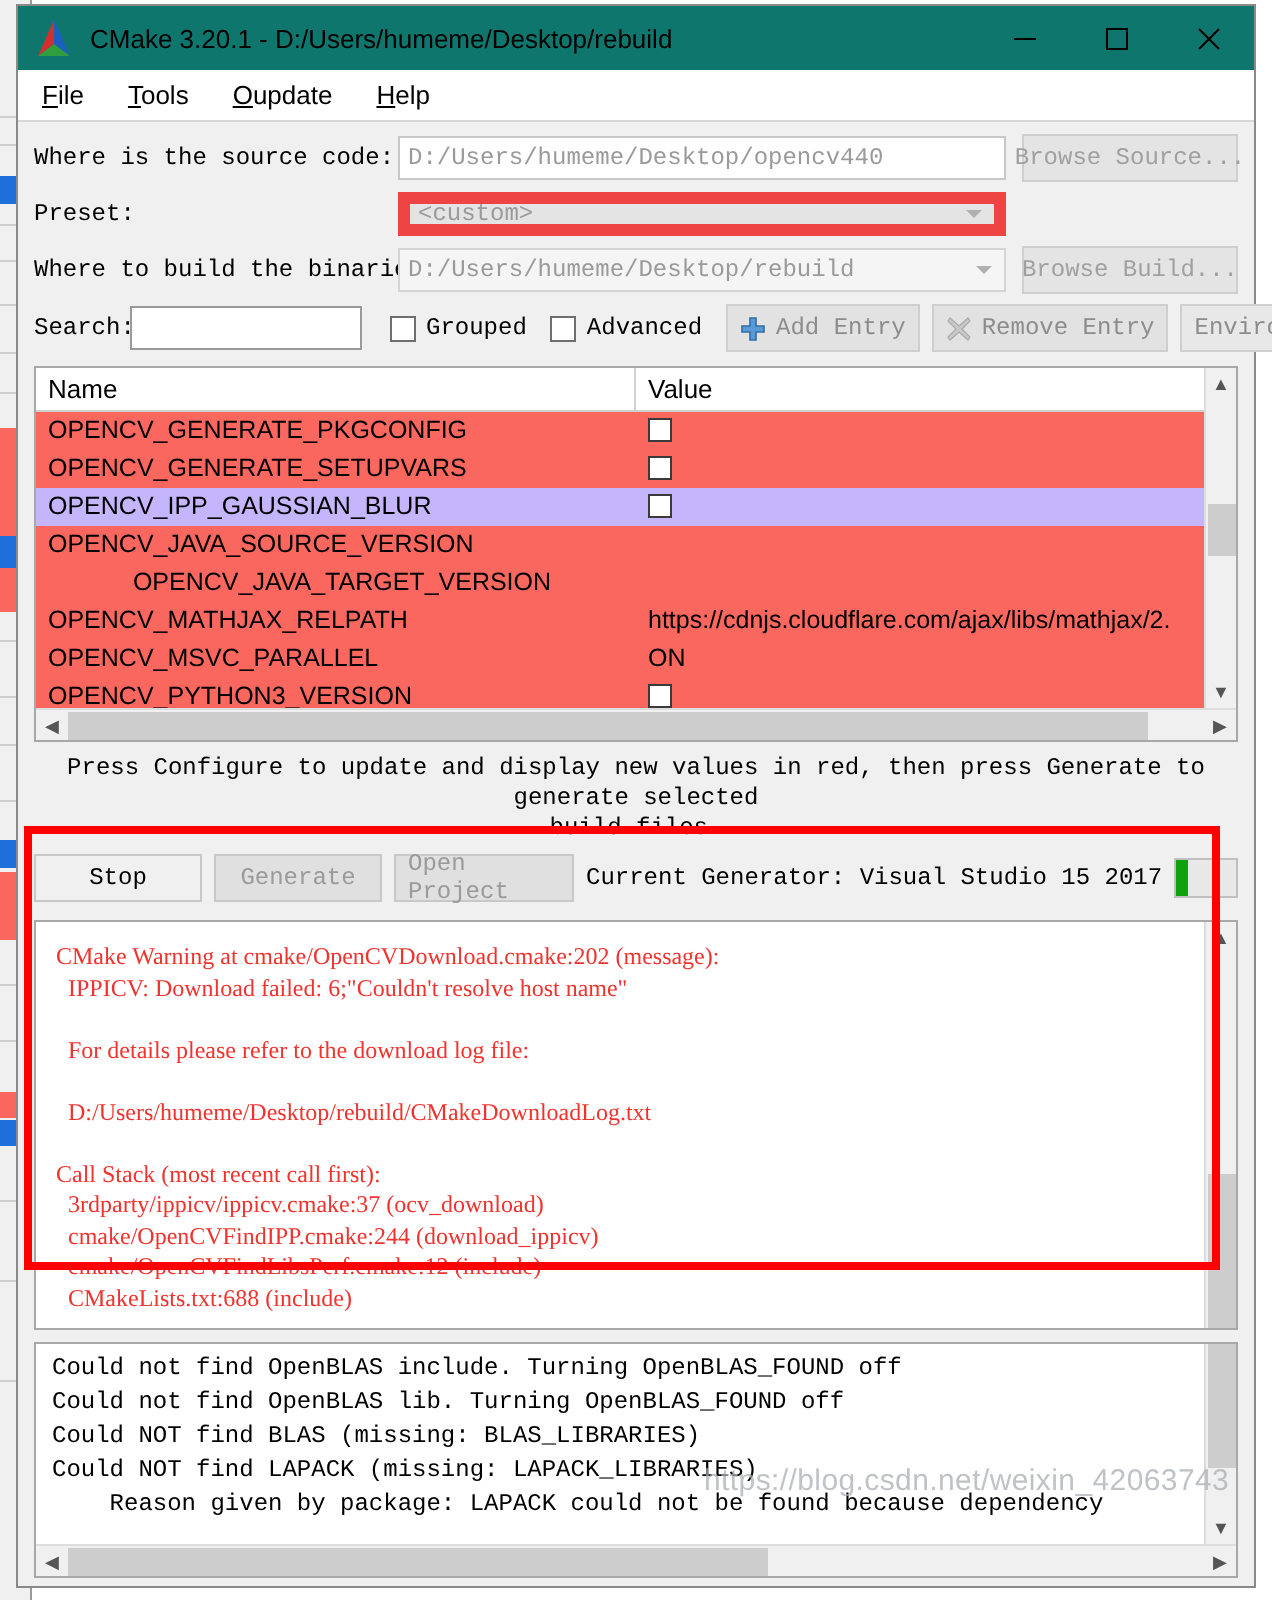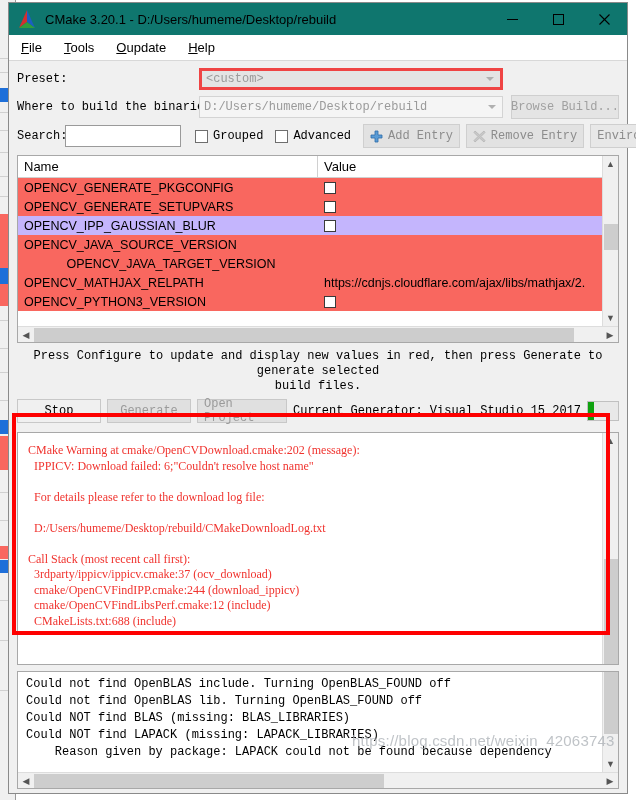--- a/index.html
+++ b/index.html
@@ -70,21 +70,21 @@
   .form-label {
     font-family: "Liberation Mono", monospace; font-size: 12px; color: #000;
     white-space: nowrap; width: 182px; flex: 0 0 182px;
   }
   .txtbox {
     height: 22px; background: #ffffff; border: 1px solid #c8c8c8;
     font-family: "Liberation Mono", monospace; font-size: 12px; color: #9a9a9a;
     display: flex; align-items: center; padding: 0 4px; overflow: hidden; white-space: nowrap;
   }
   .combo {
-    height: 22px; background: #e4e4e4; border: 3px solid #ef4444;
+    height: 22px; background: #e4e4e4; border: 6px solid #ef4444;
     font-family: "Liberation Mono", monospace; font-size: 12px; color: #9a9a9a;
     display: flex; align-items: center; padding: 0 4px; position: relative;
   }
   .combo.lite { background: #f5f5f5; border: 1px solid #d4d4d4; color: #9a9a9a; }
   .combo .arrow {
     position: absolute; right: 6px; top: 50%; margin-top: -2px;
     width: 0; height: 0; border-left: 4px solid transparent; border-right: 4px solid transparent;
     border-top: 4px solid #b0b0b0;
   }
   .btn {
@@ -257,20 +257,27 @@
 
   <div id="menu-bar">
     <span class="menu-item"><u>F</u><span>ile</span></span>
     <span class="menu-item"><u>T</u><span>ools</span></span>
     <span class="menu-item"><u>O</u><span>update</span></span>
     <span class="menu-item"><u>H</u><span>elp</span></span>
   </div>
 
   <div id="client">
 
+    <div class="form-row">
+      <span class="form-label">Where is the source code:</span>
+      <div class="txtbox" style="flex:1 1 auto;">D:/Users/humeme/Desktop/opencv440</div>
+      <div class="btn" style="width:108px;flex:0 0 108px;margin-left:8px;">
+        <span>Browse Source...</span>
+      </div>
+    </div>
 
     <div class="form-row">
       <span class="form-label">Preset:</span>
       <div class="combo" style="flex:1 1 auto;">
         <span>&lt;custom&gt;</span>
         <span class="arrow"></span>
       </div>
       <div style="width:116px;flex:0 0 116px;"></div>
     </div>
 
@@ -345,20 +352,24 @@
                 <div class="cell-name">OPENCV_JAVA_SOURCE_VERSION</div>
                 <div class="cell-value"></div>
               </div>
               <div class="cache-row" style="background: rgb(249, 103, 95); text-align: center;">
                 <div class="cell-name">OPENCV_JAVA_TARGET_VERSION</div>
                 <div class="cell-value"></div>
               </div>
               <div class="cache-row" style="background: rgb(249, 103, 95);">
                 <div class="cell-name">OPENCV_MATHJAX_RELPATH</div>
                 <div class="cell-value">https://cdnjs.cloudflare.com/ajax/libs/mathjax/2.</div>
+              </div>
+              <div class="cache-row" style="background: rgb(249, 103, 95);">
+                <div class="cell-name">OPENCV_MSVC_PARALLEL</div>
+                <div class="cell-value">ON</div>
               </div>
               <div class="cache-row" style="background: rgb(249, 103, 95);">
                 <div class="cell-name">OPENCV_PYTHON3_VERSION</div>
                 <div class="cell-value">
                   <span class="cell-check"></span>
                 </div>
               </div>
             </div>
         </div>
         <div class="vscroll">

